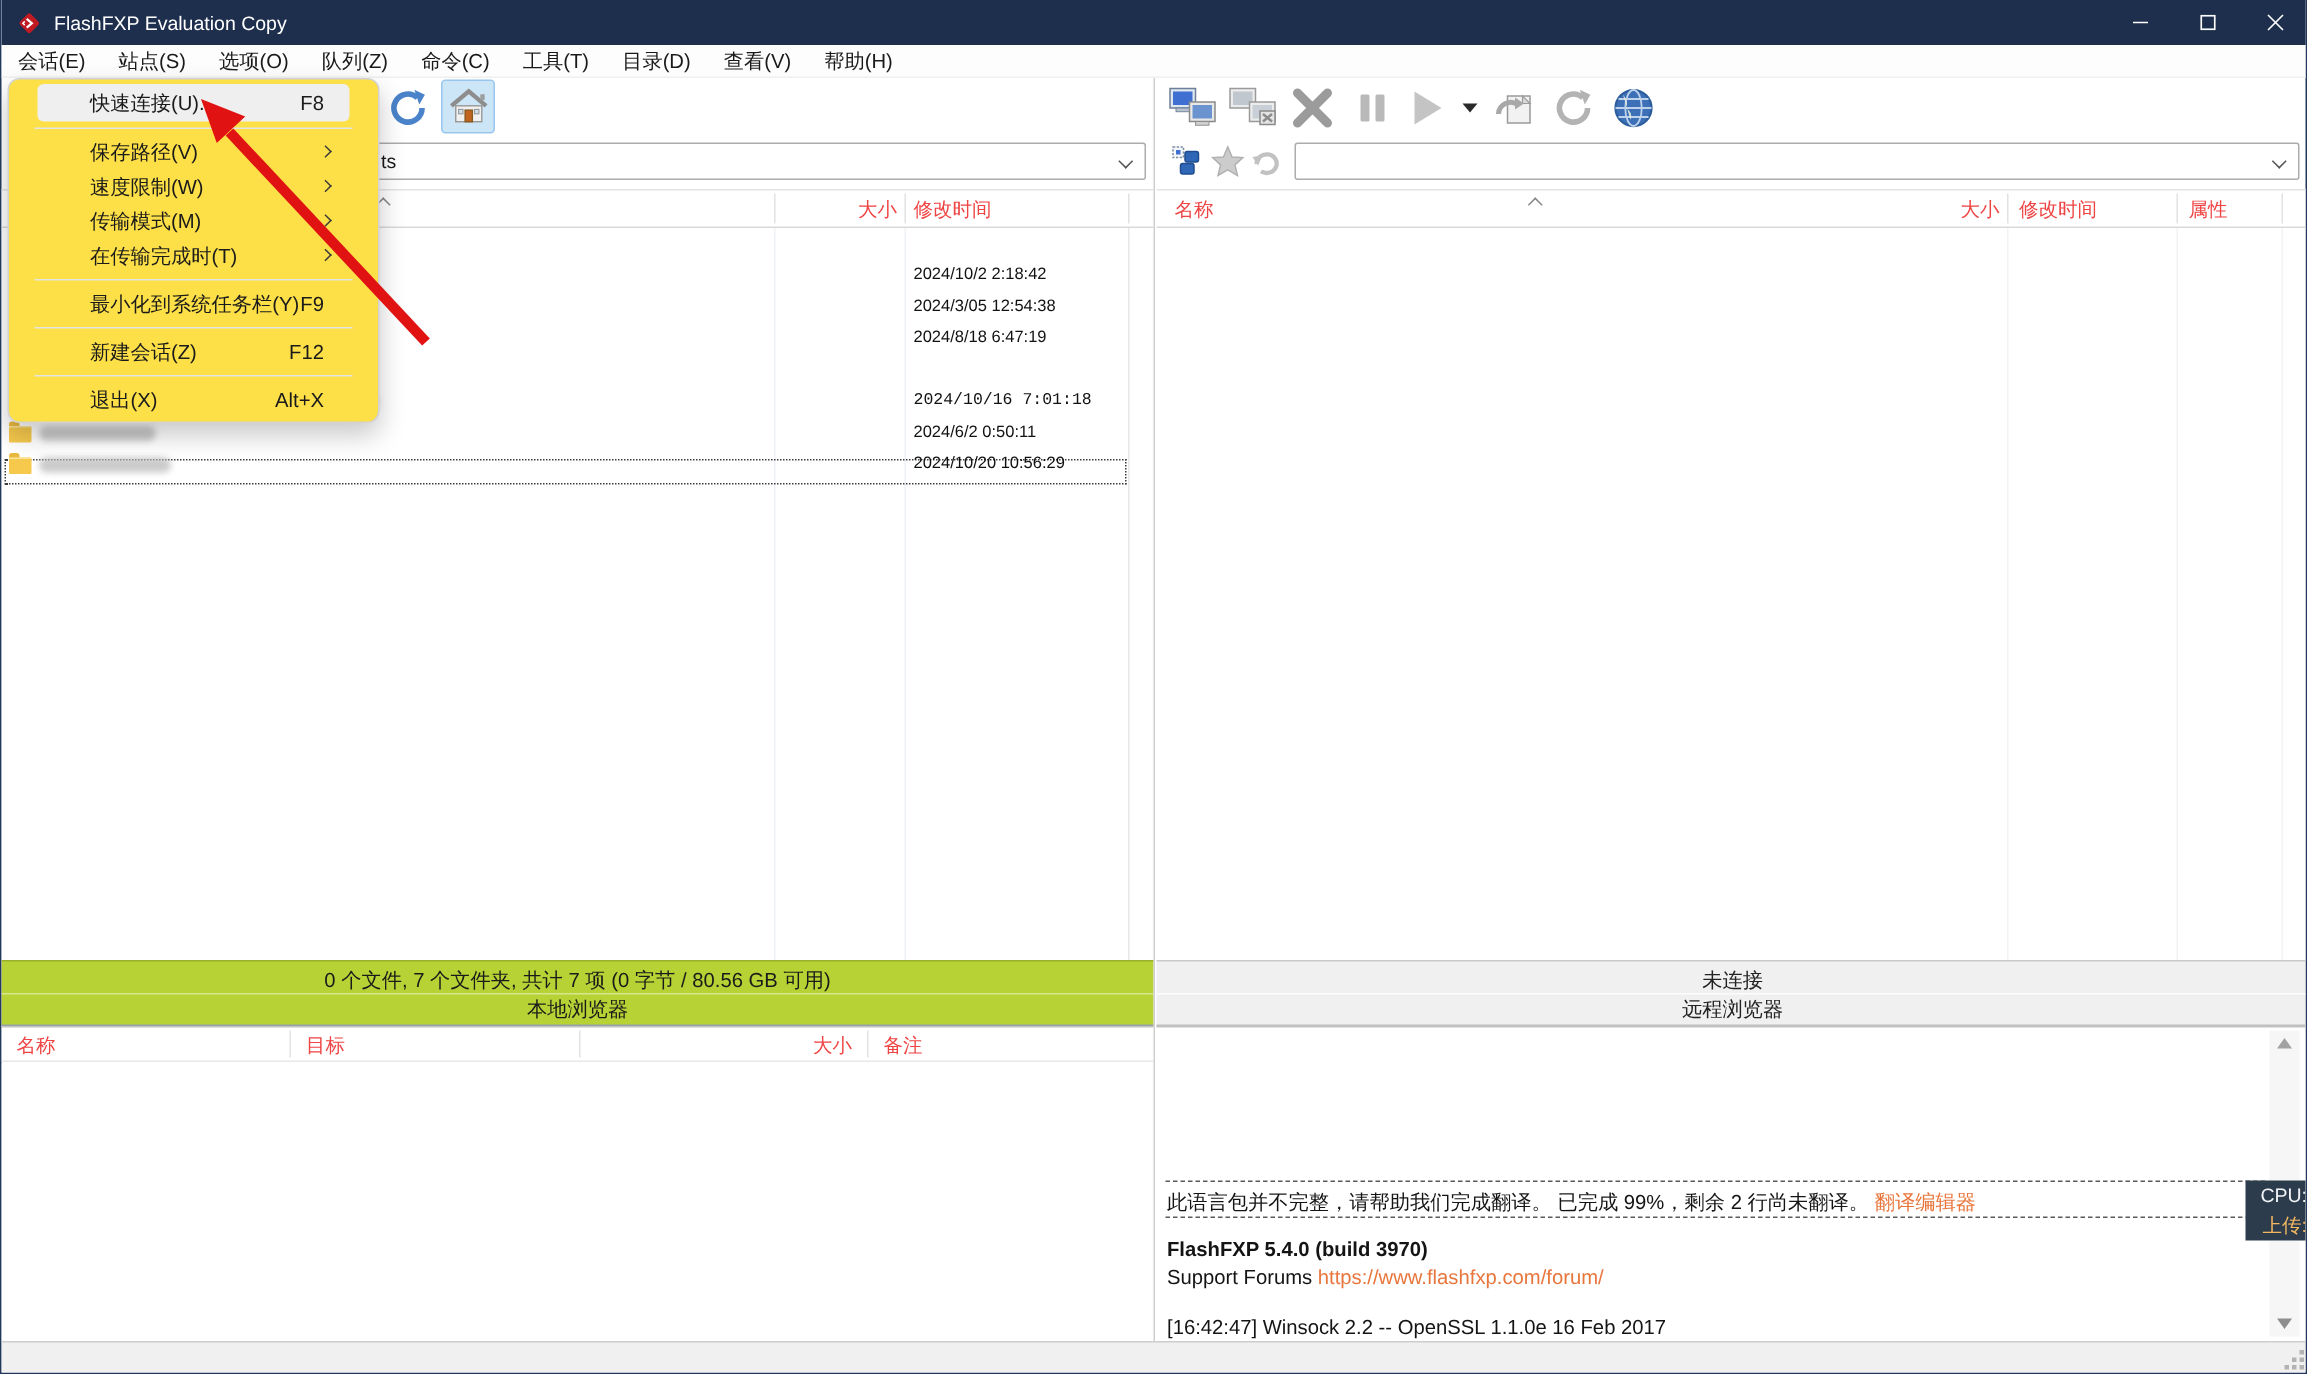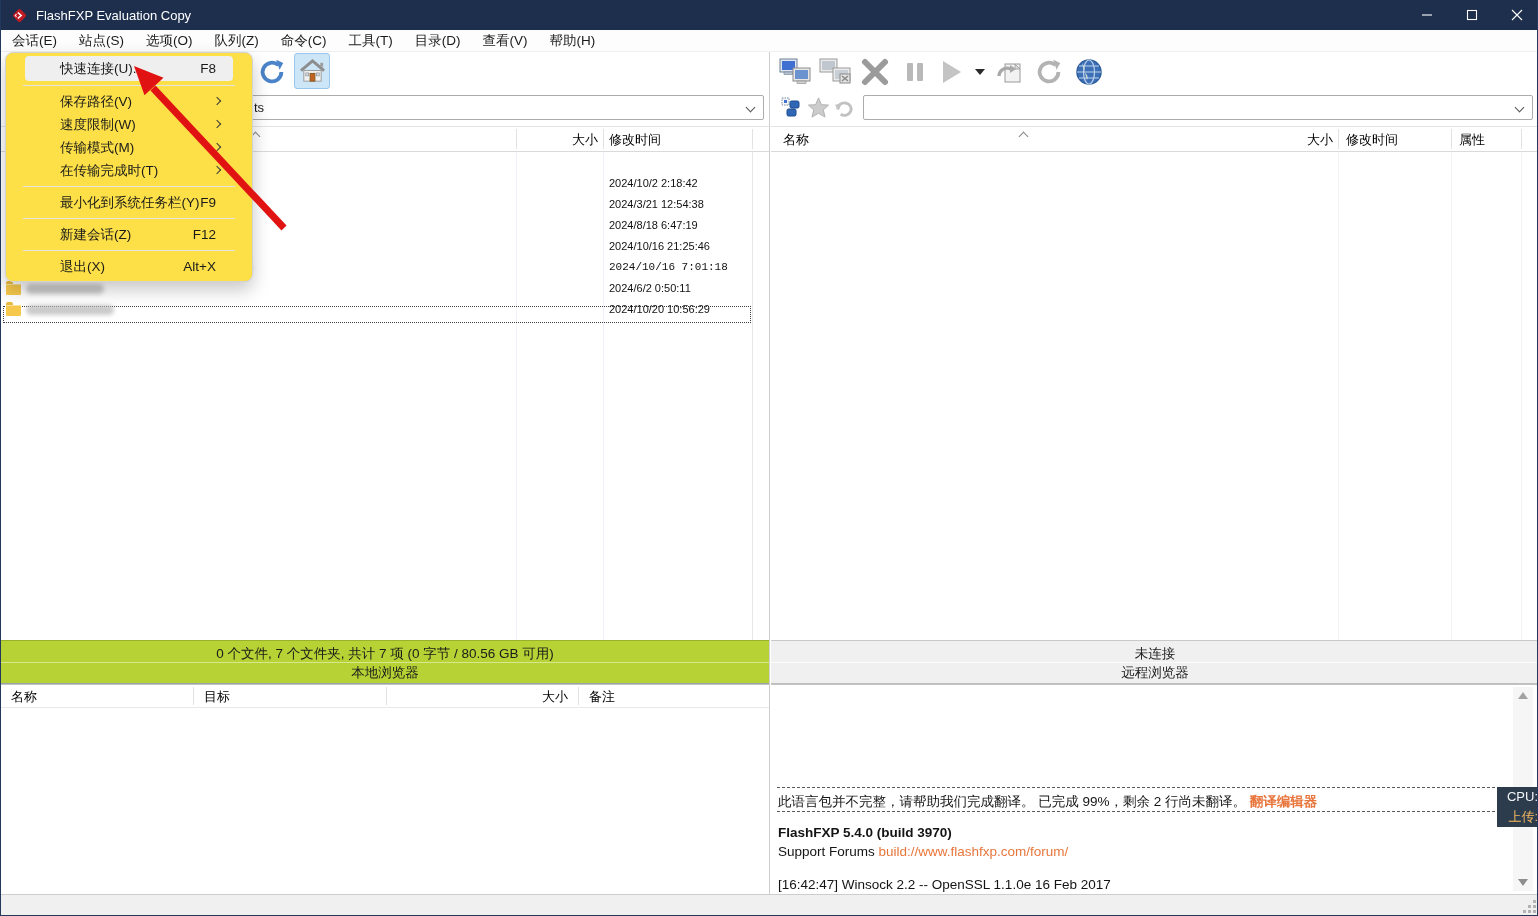--- a/index.html
+++ b/index.html
@@ -39,21 +39,21 @@
   .playtri{width:0;height:0;border-left:18px solid #c4c4c4;border-top:11px solid transparent;border-bottom:11px solid transparent;}
   .ddcaret{width:0;height:0;border-left:5px solid transparent;border-right:5px solid transparent;border-top:6px solid #2a2a2a;margin-left:2px;}
 
   
   .combo{border:1px solid #acacac;border-radius:2px;background:#fff;}
   .combo .chevdn{position:absolute;right:9px;top:8px;width:7px;height:7px;border-right:1.3px solid #555;border-bottom:1.3px solid #555;transform:rotate(45deg);}
 
   
   .lheader{background:#fff;border-top:1px solid #e4e4e4;border-bottom:1px solid #dadada;height:26px;}
   .hsep{position:absolute;top:2px;bottom:2px;width:1px;background:#e2e2e2;}
-  .hcell{position:absolute;top:4px;font-size:13px;color:#000000;}
+  .hcell{position:absolute;top:4px;font-size:13px;color:#ef4444;}
   .sortcaret{position:absolute;top:3px;width:9px;height:9px;}
   .sortcaret:before{content:"";position:absolute;left:1px;top:3px;width:6px;height:6px;border-left:1px solid #888;border-top:1px solid #888;transform:rotate(45deg);}
 
   
   .colline{position:absolute;width:1px;background:#eef2f7;}
   .lrow{position:absolute;left:0;width:751px;height:21px;}
   .folder{position:absolute;left:5px;top:5px;width:15px;height:11px;background:#f6c94d;border-radius:1px;box-shadow:inset 0 1px 0 #fde49a;}
   .folder:before{content:"";position:absolute;top:-3px;left:0;width:7px;height:3px;background:#e9ba3f;border-radius:2px 2px 0 0;}
   .blob{position:absolute;left:25px;top:5px;height:10px;border-radius:5px;background:#bdbdbd;filter:blur(2px);opacity:.8;}
   .ldate{position:absolute;left:608px;top:3px;font-size:11px;color:#111;white-space:nowrap;}
@@ -179,31 +179,26 @@
     <div class="focusrect"></div>
 
     <div class="lrow" style="top:22px;">
       <span class="folder"></span>
       <span class="blob" style="width:172px;"></span>
       <span class="ldate">2024/10/2 2:18:42</span>
     </div>
     <div class="lrow" style="top:43px;">
       <span class="folder"></span>
       <span class="blob" style="width:152px;"></span>
-      <span class="ldate">2024/3/21 12:54:38</span>
+      <span class="ldate">2024/3/05 12:54:38</span>
     </div>
     <div class="lrow" style="top:64px;">
       <span class="folder"></span>
       <span class="blob" style="width:166px;"></span>
       <span class="ldate">2024/8/18 6:47:19</span>
-    </div>
-    <div class="lrow" style="top:85px;">
-      <span class="folder"></span>
-      <span class="blob" style="width:205px;"></span>
-      <span class="ldate">2024/10/16 21:25:46</span>
     </div>
     <div class="lrow" style="top:106px;font-family:Liberation Mono, monospace;">
       <span class="folder"></span>
       <span class="blob" style="width:226px;"></span>
       <span class="ldate">2024/10/16 7:01:18</span>
     </div>
     <div class="lrow" style="top:127px;">
       <span class="folder"></span>
       <span class="blob" style="width:78px;"></span>
       <span class="ldate">2024/6/2 0:50:11</span>
@@ -337,26 +332,26 @@
 
   <div class="abs graybar">
     <div class="mid"></div>
     <div class="l1">未连接</div>
     <div class="l2">远程浏览器</div>
   </div>
 
   <div class="abs log">
     <div class="dashed" style="top:102px;"></div>
     <div class="logline" style="top:108px;">
-      <span>此语言包并不完整，请帮助我们完成翻译。 已完成 99%，剩余 2 行尚未翻译。 </span><span class="olink" style="font-weight:bold;">翻译编辑器</span>
+      <span>此语言包并不完整，请帮助我们完成翻译。 已完成 99%，剩余 2 行尚未翻译。 </span><span class="olink" style="font-weight:normal;">翻译编辑器</span>
     </div>
     <div class="dashed" style="top:126px;"></div>
     <div class="logline" style="top:140px;font-weight:bold;">FlashFXP 5.4.0 (build 3970)</div>
     <div class="logline" style="top:159px;">
-      <span>Support Forums </span><span class="olink">build://www.flashfxp.com/forum/</span>
+      <span>Support Forums </span><span class="olink">https://www.flashfxp.com/forum/</span>
     </div>
     <div class="logline" style="top:192px;">[16:42:47]  Winsock 2.2 -- OpenSSL 1.1.0e  16 Feb 2017</div>
     <div class="scrolltrack">
       <span class="arrup"></span>
       <span class="arrdn"></span>
     </div>
   </div>
 
   <div class="abs badge">
     <span class="r1">CPU:</span>

